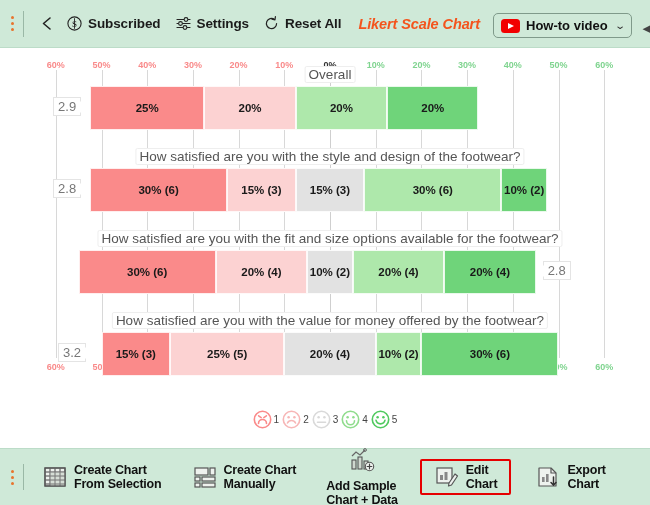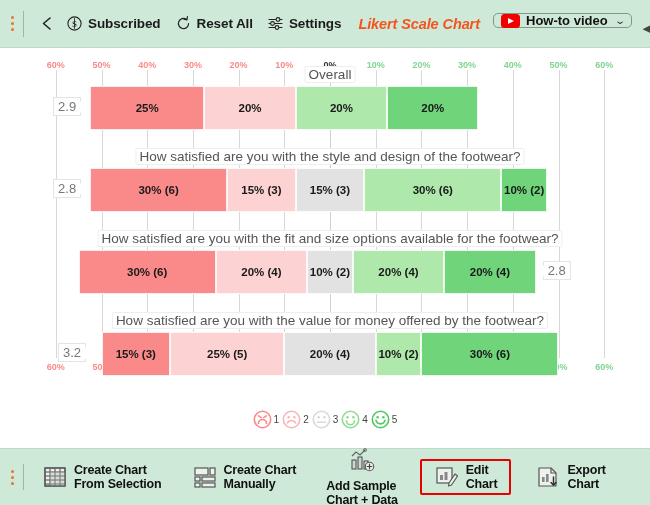--- a/index.html
+++ b/index.html
@@ -29,21 +29,21 @@
   .tb-ico { width:17px; height:17px; flex:0 0 17px; position:relative; }
   .tb-ico svg { display:block; width:17px; height:17px; }
 
   .chart-title {
     font-size:14.5px; font-weight:bold; font-style:italic; color:#f4541d;
     margin-left:10px; white-space:nowrap; letter-spacing:-0.1px;
   }
 
   .howto {
     position:absolute; right:18px; top:13px;
-    height:15px; display:flex; align-items:center; gap:6px;
+    height:25px; display:flex; align-items:center; gap:6px;
     border:1px solid #7f9a8a; border-radius:5px; background:#cfe9d8;
     padding:0 7px; cursor:pointer;
   }
   .yt { width:19px; height:14px; border-radius:3.5px; background:#f20000;
         display:flex; align-items:center; justify-content:center; flex:0 0 19px;}
   .yt b { display:block; width:0;height:0; border-left:6px solid #fff;
           border-top:3.5px solid transparent; border-bottom:3.5px solid transparent;
           margin-left:1.5px;}
   .howto .lbl { font-size:13px; color:#111; font-weight:600; }
   .chev { font-size:10px; color:#333; transform:scaleX(1.4); margin-left:2px;}
@@ -136,37 +136,37 @@
           <text x="8.5" y="12" font-size="9" text-anchor="middle" fill="#222" font-family="Liberation Serif, serif">S</text>
           <path d="M8.5 3.2 L8.5 13.8" stroke="#222" stroke-width="0.9"></path>
         </svg>
       </span>
       <span class="lbl">Subscribed</span>
     </div>
 
     <div class="tb-item">
       <span class="tb-ico">
         <svg viewBox="0 0 17 17">
-          <path d="M13.6 8.5 A5.1 5.1 0 1 1 11.4 4.3" fill="none" stroke="#222" stroke-width="1.2" stroke-linecap="round"></path>
-          <path d="M12.4 1.6 L12.0 4.8 L8.9 4.2" fill="none" stroke="#222" stroke-width="1.2" stroke-linecap="round" stroke-linejoin="round"></path>
-        </svg>
-      </span>
-      <span class="lbl">Reset All</span>
-    </div>
-
-    <div class="tb-item">
-      <span class="tb-ico">
-        <svg viewBox="0 0 17 17">
           <path d="M2 4.5 H15 M2 8.5 H15 M2 12.5 H15" stroke="#222" stroke-width="1.2" stroke-linecap="round"></path>
           <circle cx="11" cy="4.5" r="1.9" fill="#cfe9d8" stroke="#222" stroke-width="1.1"></circle>
           <circle cx="5.5" cy="8.5" r="1.9" fill="#cfe9d8" stroke="#222" stroke-width="1.1"></circle>
           <circle cx="10" cy="12.5" r="1.9" fill="#cfe9d8" stroke="#222" stroke-width="1.1"></circle>
         </svg>
       </span>
       <span class="lbl">Settings</span>
+    </div>
+
+    <div class="tb-item">
+      <span class="tb-ico">
+        <svg viewBox="0 0 17 17">
+          <path d="M13.6 8.5 A5.1 5.1 0 1 1 11.4 4.3" fill="none" stroke="#222" stroke-width="1.2" stroke-linecap="round"></path>
+          <path d="M12.4 1.6 L12.0 4.8 L8.9 4.2" fill="none" stroke="#222" stroke-width="1.2" stroke-linecap="round" stroke-linejoin="round"></path>
+        </svg>
+      </span>
+      <span class="lbl">Reset All</span>
     </div>
 
     <div class="chart-title">Likert Scale Chart</div>
 
     <div class="howto">
       <span class="yt">
           <b></b>
         </span>
       <span class="lbl">How-to video</span>
       <span class="chev">⌄</span>

